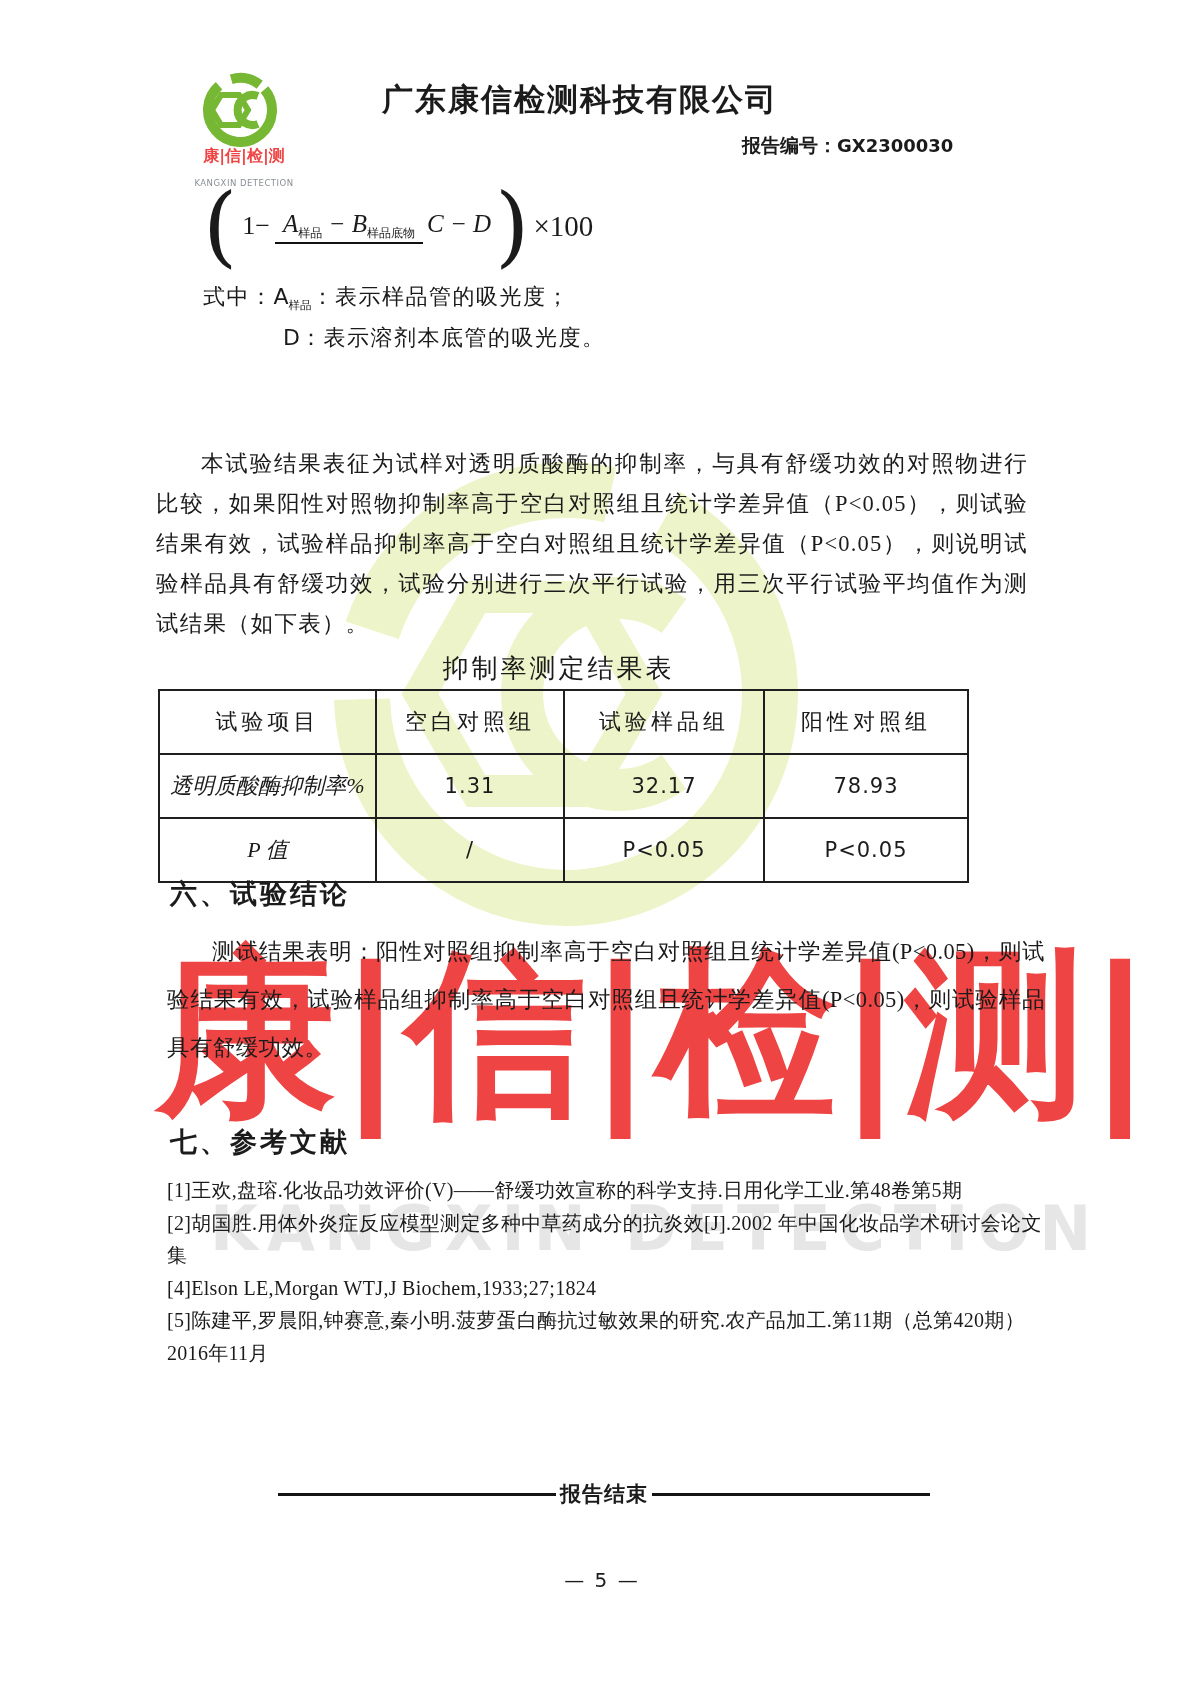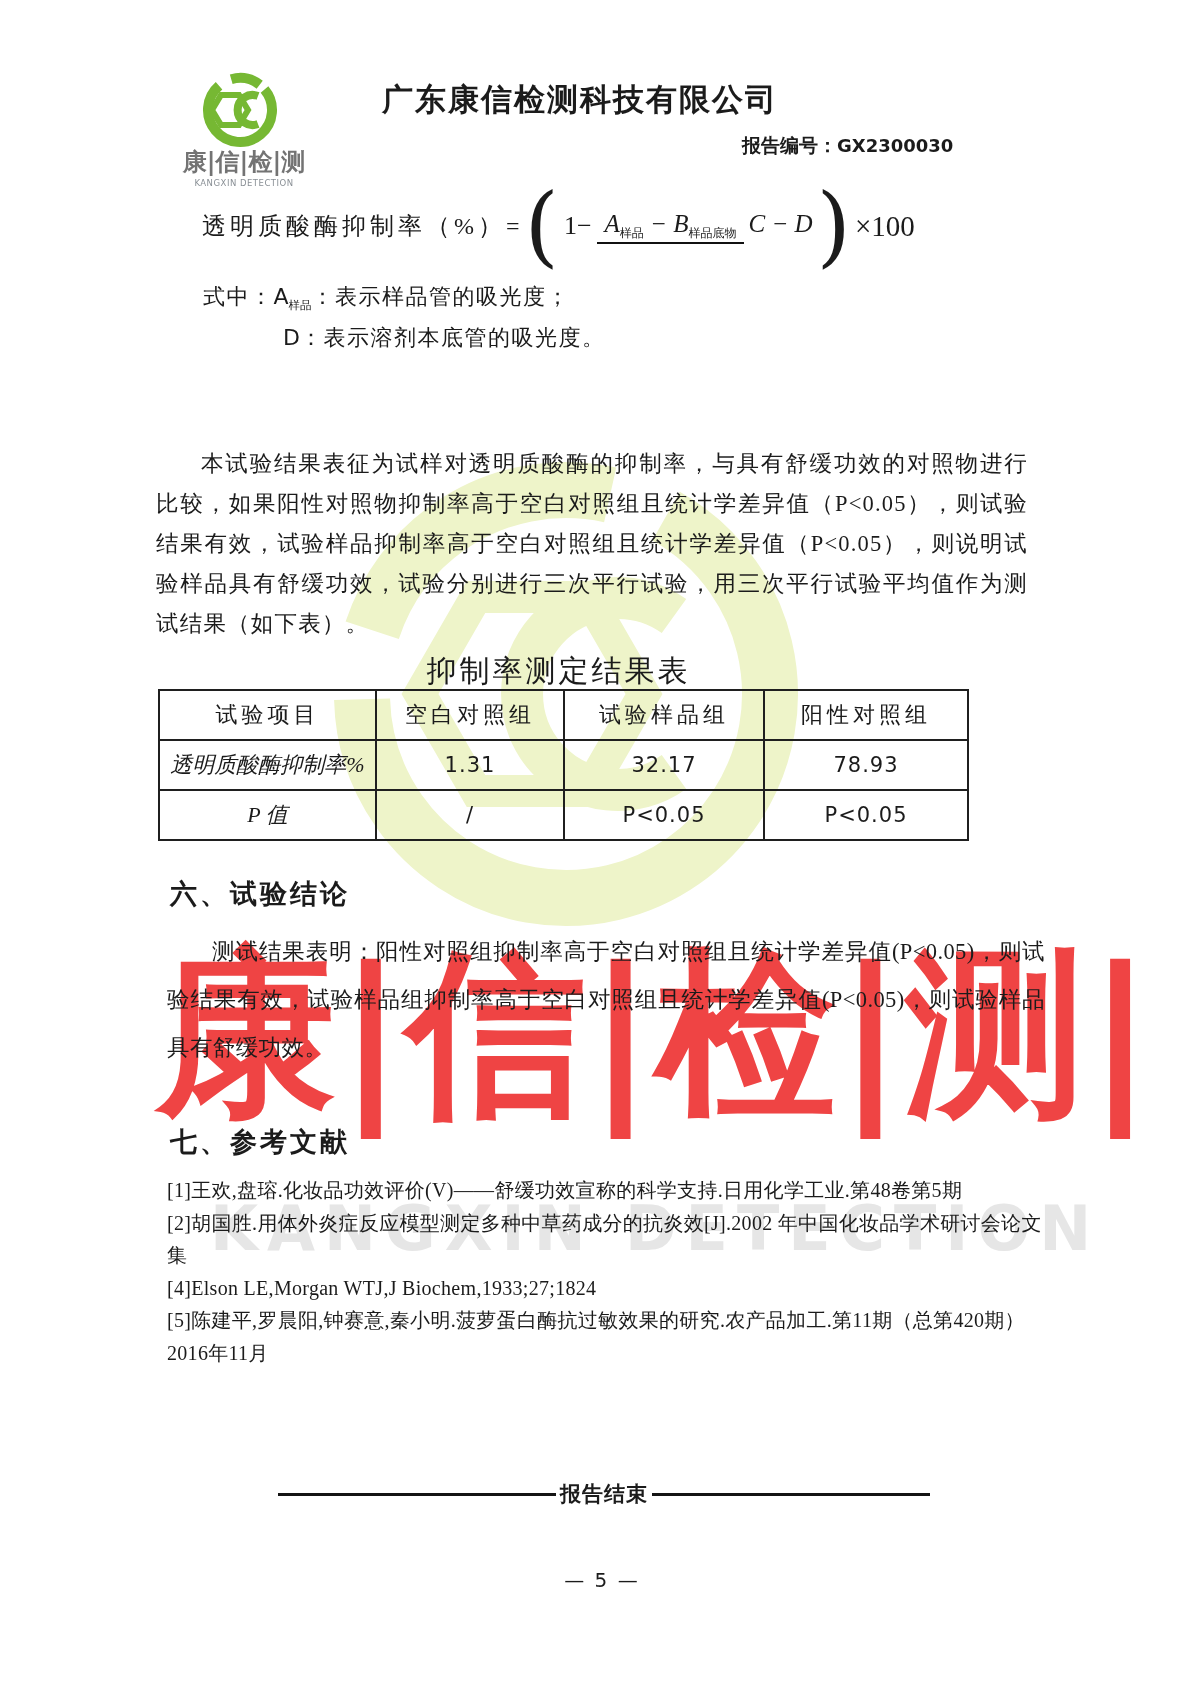--- a/index.html
+++ b/index.html
@@ -12,21 +12,21 @@
   
   .wm-cn{left:156px;top:930px;font-family:"DejaVu Sans","Liberation Sans",sans-serif;
          font-size:180px;line-height:1.15;font-weight:700;color:#ef4444;letter-spacing:2px;white-space:nowrap;}
   .wm-en{left:150px;top:1192px;width:1010px;text-align:center;font-family:"DejaVu Sans","Liberation Sans",sans-serif;
          font-size:62px;font-weight:600;color:#e6e6e6;letter-spacing:9px;white-space:nowrap;}
   .wm-logo{left:322px;top:450px;}
 
   
   .logo-svg{left:192px;top:72px;}
   .logo-cn{left:182px;top:146px;width:124px;text-align:center;font-family:"DejaVu Sans","Liberation Sans",sans-serif;
-           font-size:24px;font-weight:700;color:#737373;letter-spacing:0;white-space:nowrap;}
+           font-size:16px;font-weight:700;color:#ef4444;letter-spacing:0;white-space:nowrap;}
   .logo-en{left:182px;top:178px;width:124px;text-align:center;font-family:"DejaVu Sans","Liberation Sans",sans-serif;
            font-size:8.5px;color:#8a9096;letter-spacing:0.5px;}
   .company-title{left:180px;top:79px;width:800px;text-align:center;font-size:31px;font-weight:700;letter-spacing:2px;}
   .report-no{left:742px;top:133px;font-size:19px;font-weight:700;white-space:nowrap;}
   .report-no .num{font-family:"DejaVu Sans","Liberation Sans",sans-serif;font-size:18px;}
 
   
   .formula{left:202px;top:178px;height:96px;display:flex;align-items:center;}
   .formula .lhs{font-size:24px;letter-spacing:4px;}
   .formula .mi{font-style:italic;}
@@ -45,25 +45,25 @@
   .def-sym{font-family:"DejaVu Sans","Liberation Sans",sans-serif;font-size:22px;letter-spacing:0;}
   .def-sub{font-size:11.5px;vertical-align:-5px;letter-spacing:0;}
 
   
   .para1{left:156px;top:444px;width:872px;font-size:22.5px;line-height:40px;text-align:justify;
          text-indent:2em;letter-spacing:1.2px;}
   .para2{left:167px;top:928px;width:878px;font-size:22.5px;line-height:48px;text-align:justify;
          text-indent:2em;letter-spacing:0.4px;}
 
   
-  .table-title{left:158px;top:651px;width:801px;text-align:center;font-size:30px;letter-spacing:3px;}
+  .table-title{left:158px;top:651px;width:801px;text-align:center;font-size:26px;letter-spacing:3px;}
   table.results{position:absolute;left:158px;top:689px;width:801px;border-collapse:collapse;table-layout:fixed;}
   table.results td,table.results th{border:2px solid #1f1f1f;text-align:center;vertical-align:middle;
          padding:0;background:transparent;font-weight:400;}
-  table.results tr{height:50px;}
+  table.results tr{height:64px;}
   .th-cell{font-size:22px;letter-spacing:4px;}
   .row-label{font-size:22px;font-style:italic;letter-spacing:0;}
   .val{font-family:"DejaVu Sans","Liberation Sans",sans-serif;font-size:21px;letter-spacing:1px;}
 
   
   .h2{font-size:27px;font-weight:700;letter-spacing:3px;}
   .h2-conclusion{left:170px;top:876px;}
   .h2-refs{left:170px;top:1124px;}
   .refs{left:167px;top:1174px;width:878px;font-size:20px;line-height:32.5px;letter-spacing:0.3px;}
   .ref{text-align:left;}
@@ -100,21 +100,20 @@
     <div class="abs logo-cn">康|信|检|测</div>
     <div class="abs logo-en">KANGXIN DETECTION</div>
 
     <div class="abs company-title">广东康信检测科技有限公司</div>
 
     <div class="abs report-no">
       <span>报告编号：</span><span class="num">GX2300030</span>
     </div>
 
     <div class="abs formula">
-      <span class="lhs">透明质酸酶抑制率（%）=</span>
       <span class="paren">(</span>
       <span class="one-minus">1−</span>
       <span class="frac">
         <span class="num"><span class="mi">A</span><span class="sub">样品</span> <span>−</span> <span class="mi">B</span><span class="sub">样品底物</span></span>
         <span class="den">C − D</span>
       </span>
       <span class="paren">)</span>
       <span class="times">×100</span>
     </div>
 

